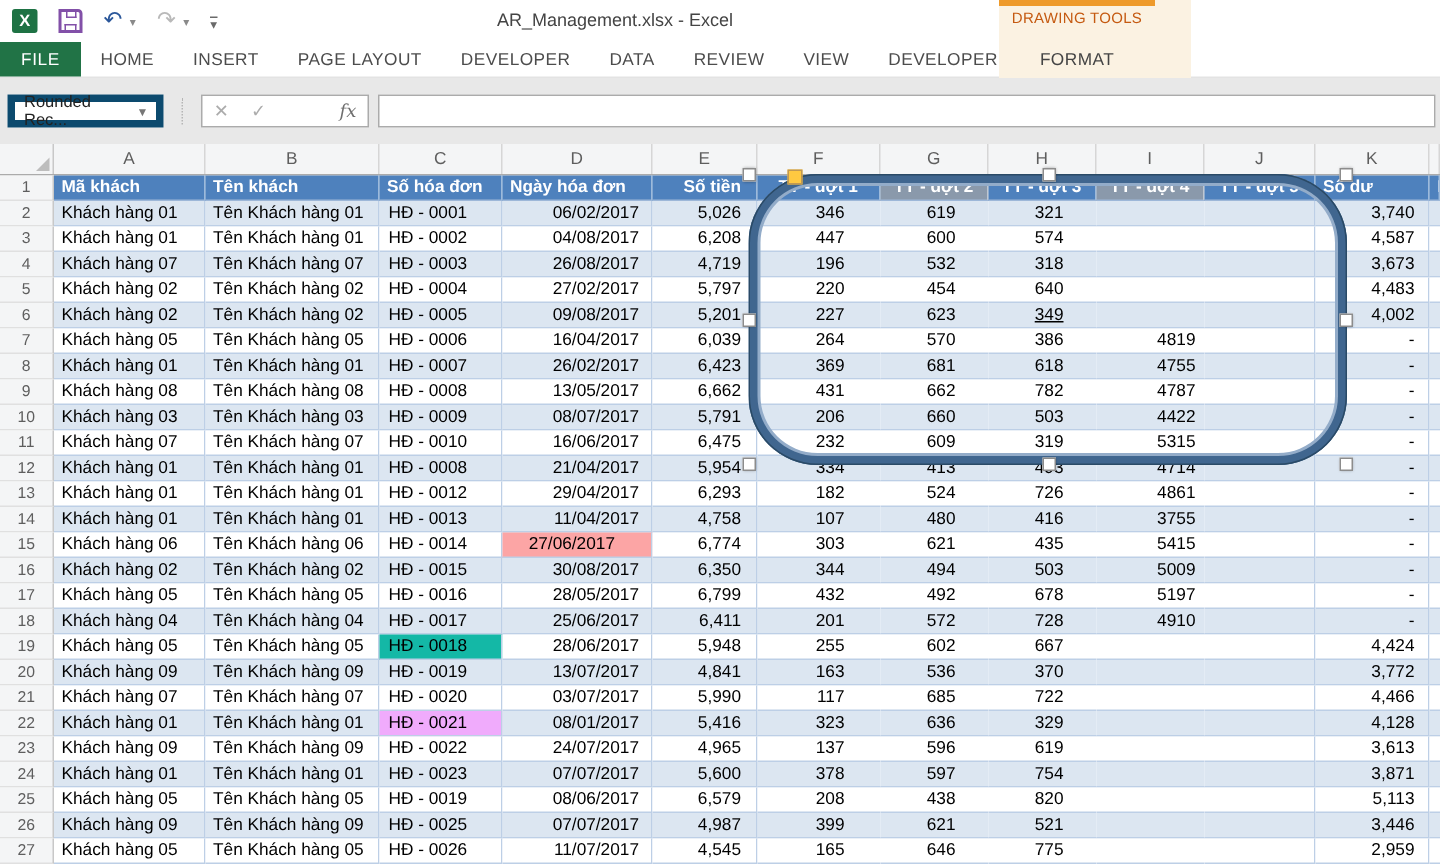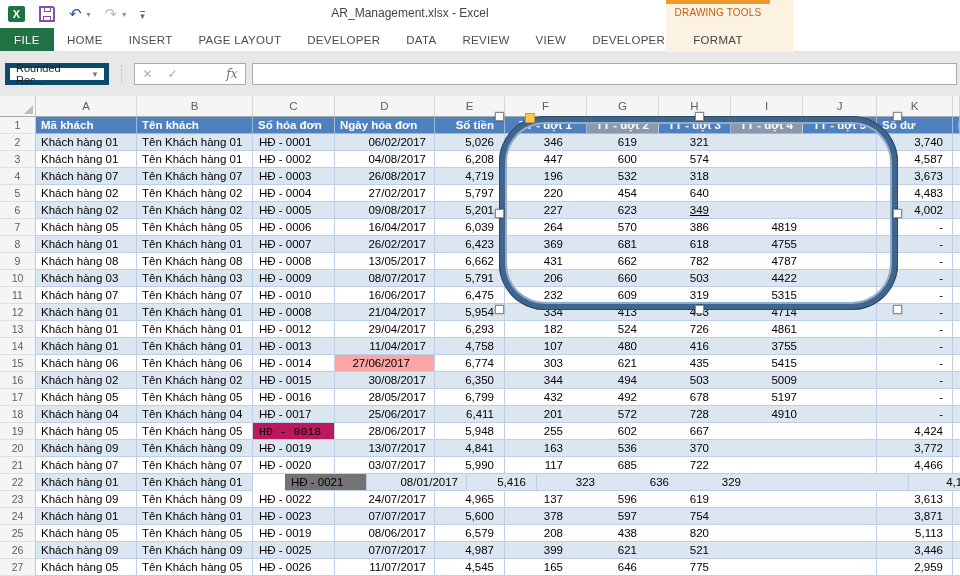--- a/index.html
+++ b/index.html
@@ -413,21 +413,21 @@
         <div class="cell" style="width: 72px; background: rgb(220, 230, 241); justify-content: flex-end; padding-right: 22px;">728</div>
         <div class="cell" style="width: 72px; background: rgb(220, 230, 241); justify-content: flex-end; padding-right: 6px;">4910</div>
         <div class="cell vb" style="width: 74px; background: rgb(220, 230, 241); justify-content: flex-end; padding-right: 6px;"></div>
         <div class="cell vb" style="width: 76px; background: rgb(220, 230, 241); justify-content: flex-end; padding-right: 9px;">-</div>
         <div class="cell" style="width: 7px; background: rgb(220, 230, 241); padding-left: 1px;"></div>
       </div>
       <div class="grid-row">
         <div class="rowhead">19</div>
         <div class="cell vb" style="width: 101px; background: rgb(255, 255, 255); padding-left: 5px;">Khách hàng 05</div>
         <div class="cell vb" style="width: 116px; background: rgb(255, 255, 255); padding-left: 5px;">Tên Khách hàng 05</div>
-        <div class="cell vb" style="width: 82px; background: #be185d; padding-left: 6px; font-family: Liberation Mono, monospace;">HĐ - 0018</div>
+        <div class="cell vb" style="width: 82px; background: #14b8a6; padding-left: 6px;">HĐ - 0018</div>
         <div class="cell vb" style="width: 100px; background: rgb(255, 255, 255); justify-content: flex-end; padding-right: 8px;">28/06/2017</div>
         <div class="cell vb" style="width: 70px; background: rgb(255, 255, 255); justify-content: flex-end; padding-right: 10px;">5,948</div>
         <div class="cell" style="width: 82px; background: rgb(255, 255, 255); justify-content: flex-end; padding-right: 24px;">255</div>
         <div class="cell" style="width: 72px; background: rgb(255, 255, 255); justify-content: flex-end; padding-right: 22px;">602</div>
         <div class="cell" style="width: 72px; background: rgb(255, 255, 255); justify-content: flex-end; padding-right: 22px;">667</div>
         <div class="cell" style="width: 72px; background: rgb(255, 255, 255); justify-content: flex-end; padding-right: 6px;"></div>
         <div class="cell vb" style="width: 74px; background: rgb(255, 255, 255); justify-content: flex-end; padding-right: 6px;"></div>
         <div class="cell vb" style="width: 76px; background: rgb(255, 255, 255); justify-content: flex-end; padding-right: 9px;">4,424</div>
         <div class="cell" style="width: 7px; background: rgb(255, 255, 255); padding-left: 1px;"></div>
       </div>
@@ -458,21 +458,21 @@
         <div class="cell" style="width: 72px; background: rgb(255, 255, 255); justify-content: flex-end; padding-right: 22px;">722</div>
         <div class="cell" style="width: 72px; background: rgb(255, 255, 255); justify-content: flex-end; padding-right: 6px;"></div>
         <div class="cell vb" style="width: 74px; background: rgb(255, 255, 255); justify-content: flex-end; padding-right: 6px;"></div>
         <div class="cell vb" style="width: 76px; background: rgb(255, 255, 255); justify-content: flex-end; padding-right: 9px;">4,466</div>
         <div class="cell" style="width: 7px; background: rgb(255, 255, 255); padding-left: 1px;"></div>
       </div>
       <div class="grid-row">
         <div class="rowhead">22</div>
         <div class="cell vb" style="width: 101px; background: rgb(220, 230, 241); padding-left: 5px;">Khách hàng 01</div>
         <div class="cell vb" style="width: 116px; background: rgb(220, 230, 241); padding-left: 5px;">Tên Khách hàng 01</div>
-        <div class="cell vb" style="width: 82px; background: #737373; padding-left: 6px; margin-left: 32px;">HĐ - 0021</div>
+        <div class="cell vb" style="width: 82px; background: #f0abfc; padding-left: 6px;">HĐ - 0021</div>
         <div class="cell vb" style="width: 100px; background: rgb(220, 230, 241); justify-content: flex-end; padding-right: 8px;">08/01/2017</div>
         <div class="cell vb" style="width: 70px; background: rgb(220, 230, 241); justify-content: flex-end; padding-right: 10px;">5,416</div>
         <div class="cell" style="width: 82px; background: rgb(220, 230, 241); justify-content: flex-end; padding-right: 24px;">323</div>
         <div class="cell" style="width: 72px; background: rgb(220, 230, 241); justify-content: flex-end; padding-right: 22px;">636</div>
         <div class="cell" style="width: 72px; background: rgb(220, 230, 241); justify-content: flex-end; padding-right: 22px;">329</div>
         <div class="cell" style="width: 72px; background: rgb(220, 230, 241); justify-content: flex-end; padding-right: 6px;"></div>
         <div class="cell vb" style="width: 74px; background: rgb(220, 230, 241); justify-content: flex-end; padding-right: 6px;"></div>
         <div class="cell vb" style="width: 76px; background: rgb(220, 230, 241); justify-content: flex-end; padding-right: 9px;">4,128</div>
         <div class="cell" style="width: 7px; background: rgb(220, 230, 241); padding-left: 1px;"></div>
       </div>

